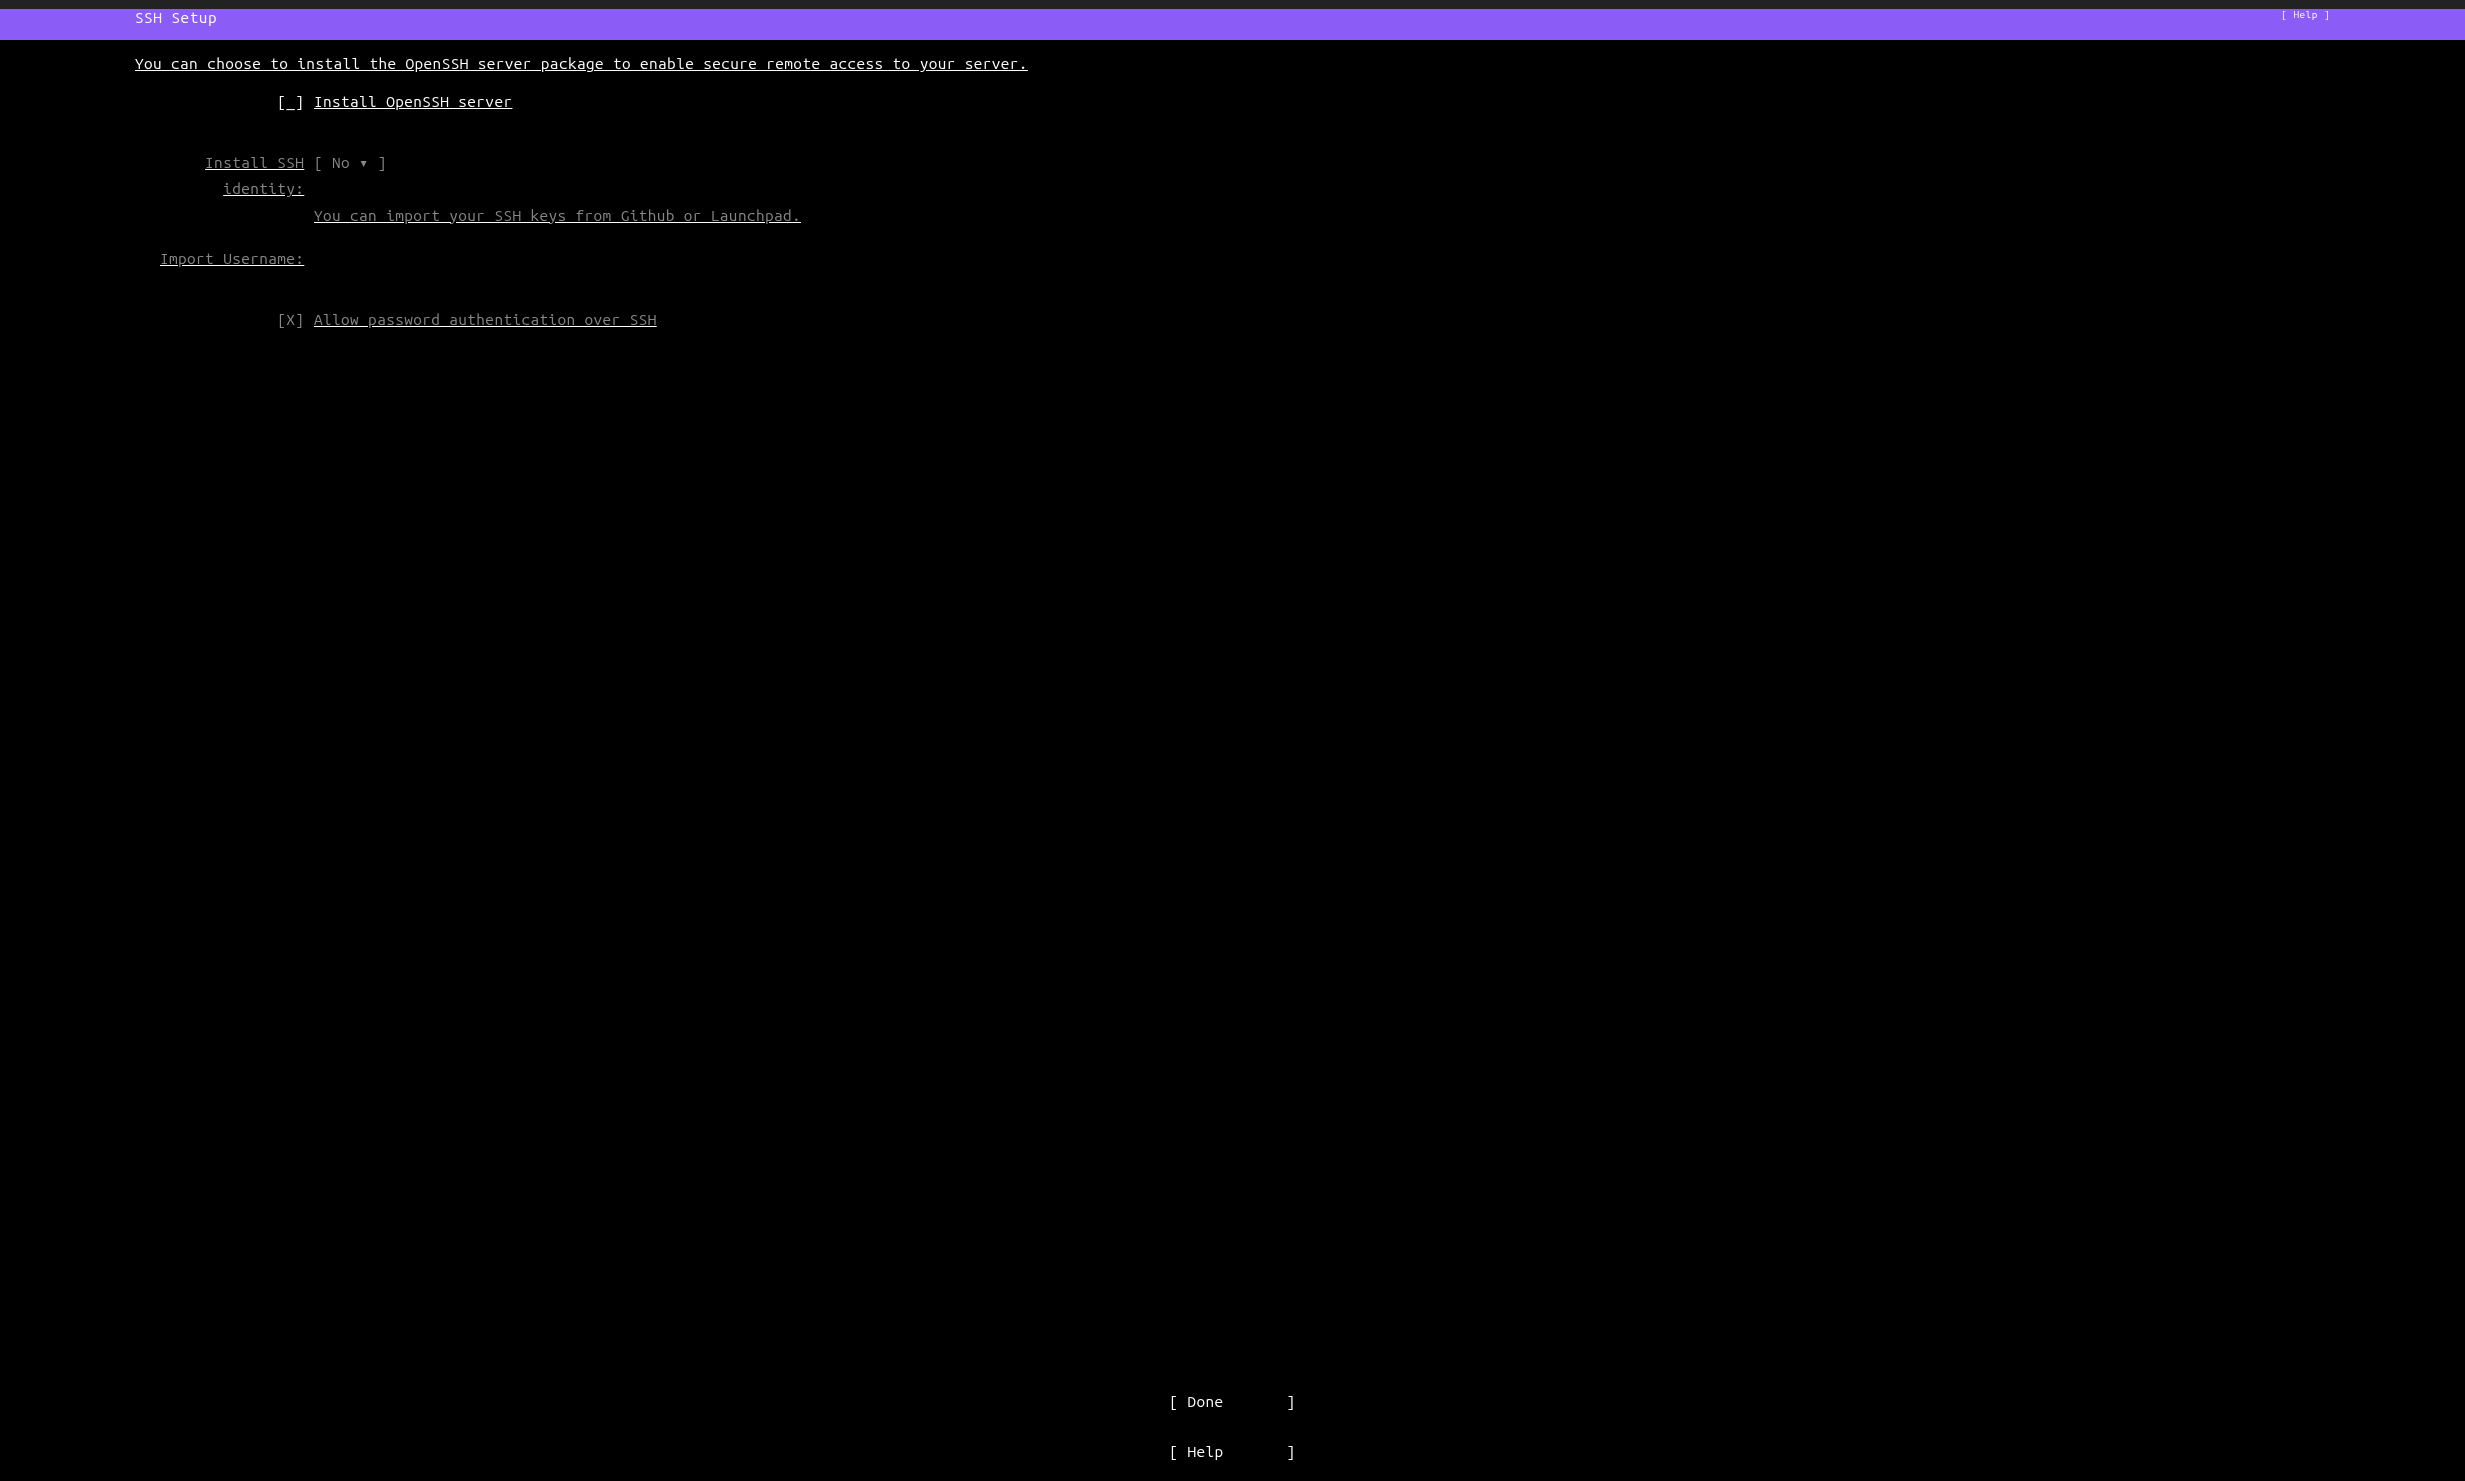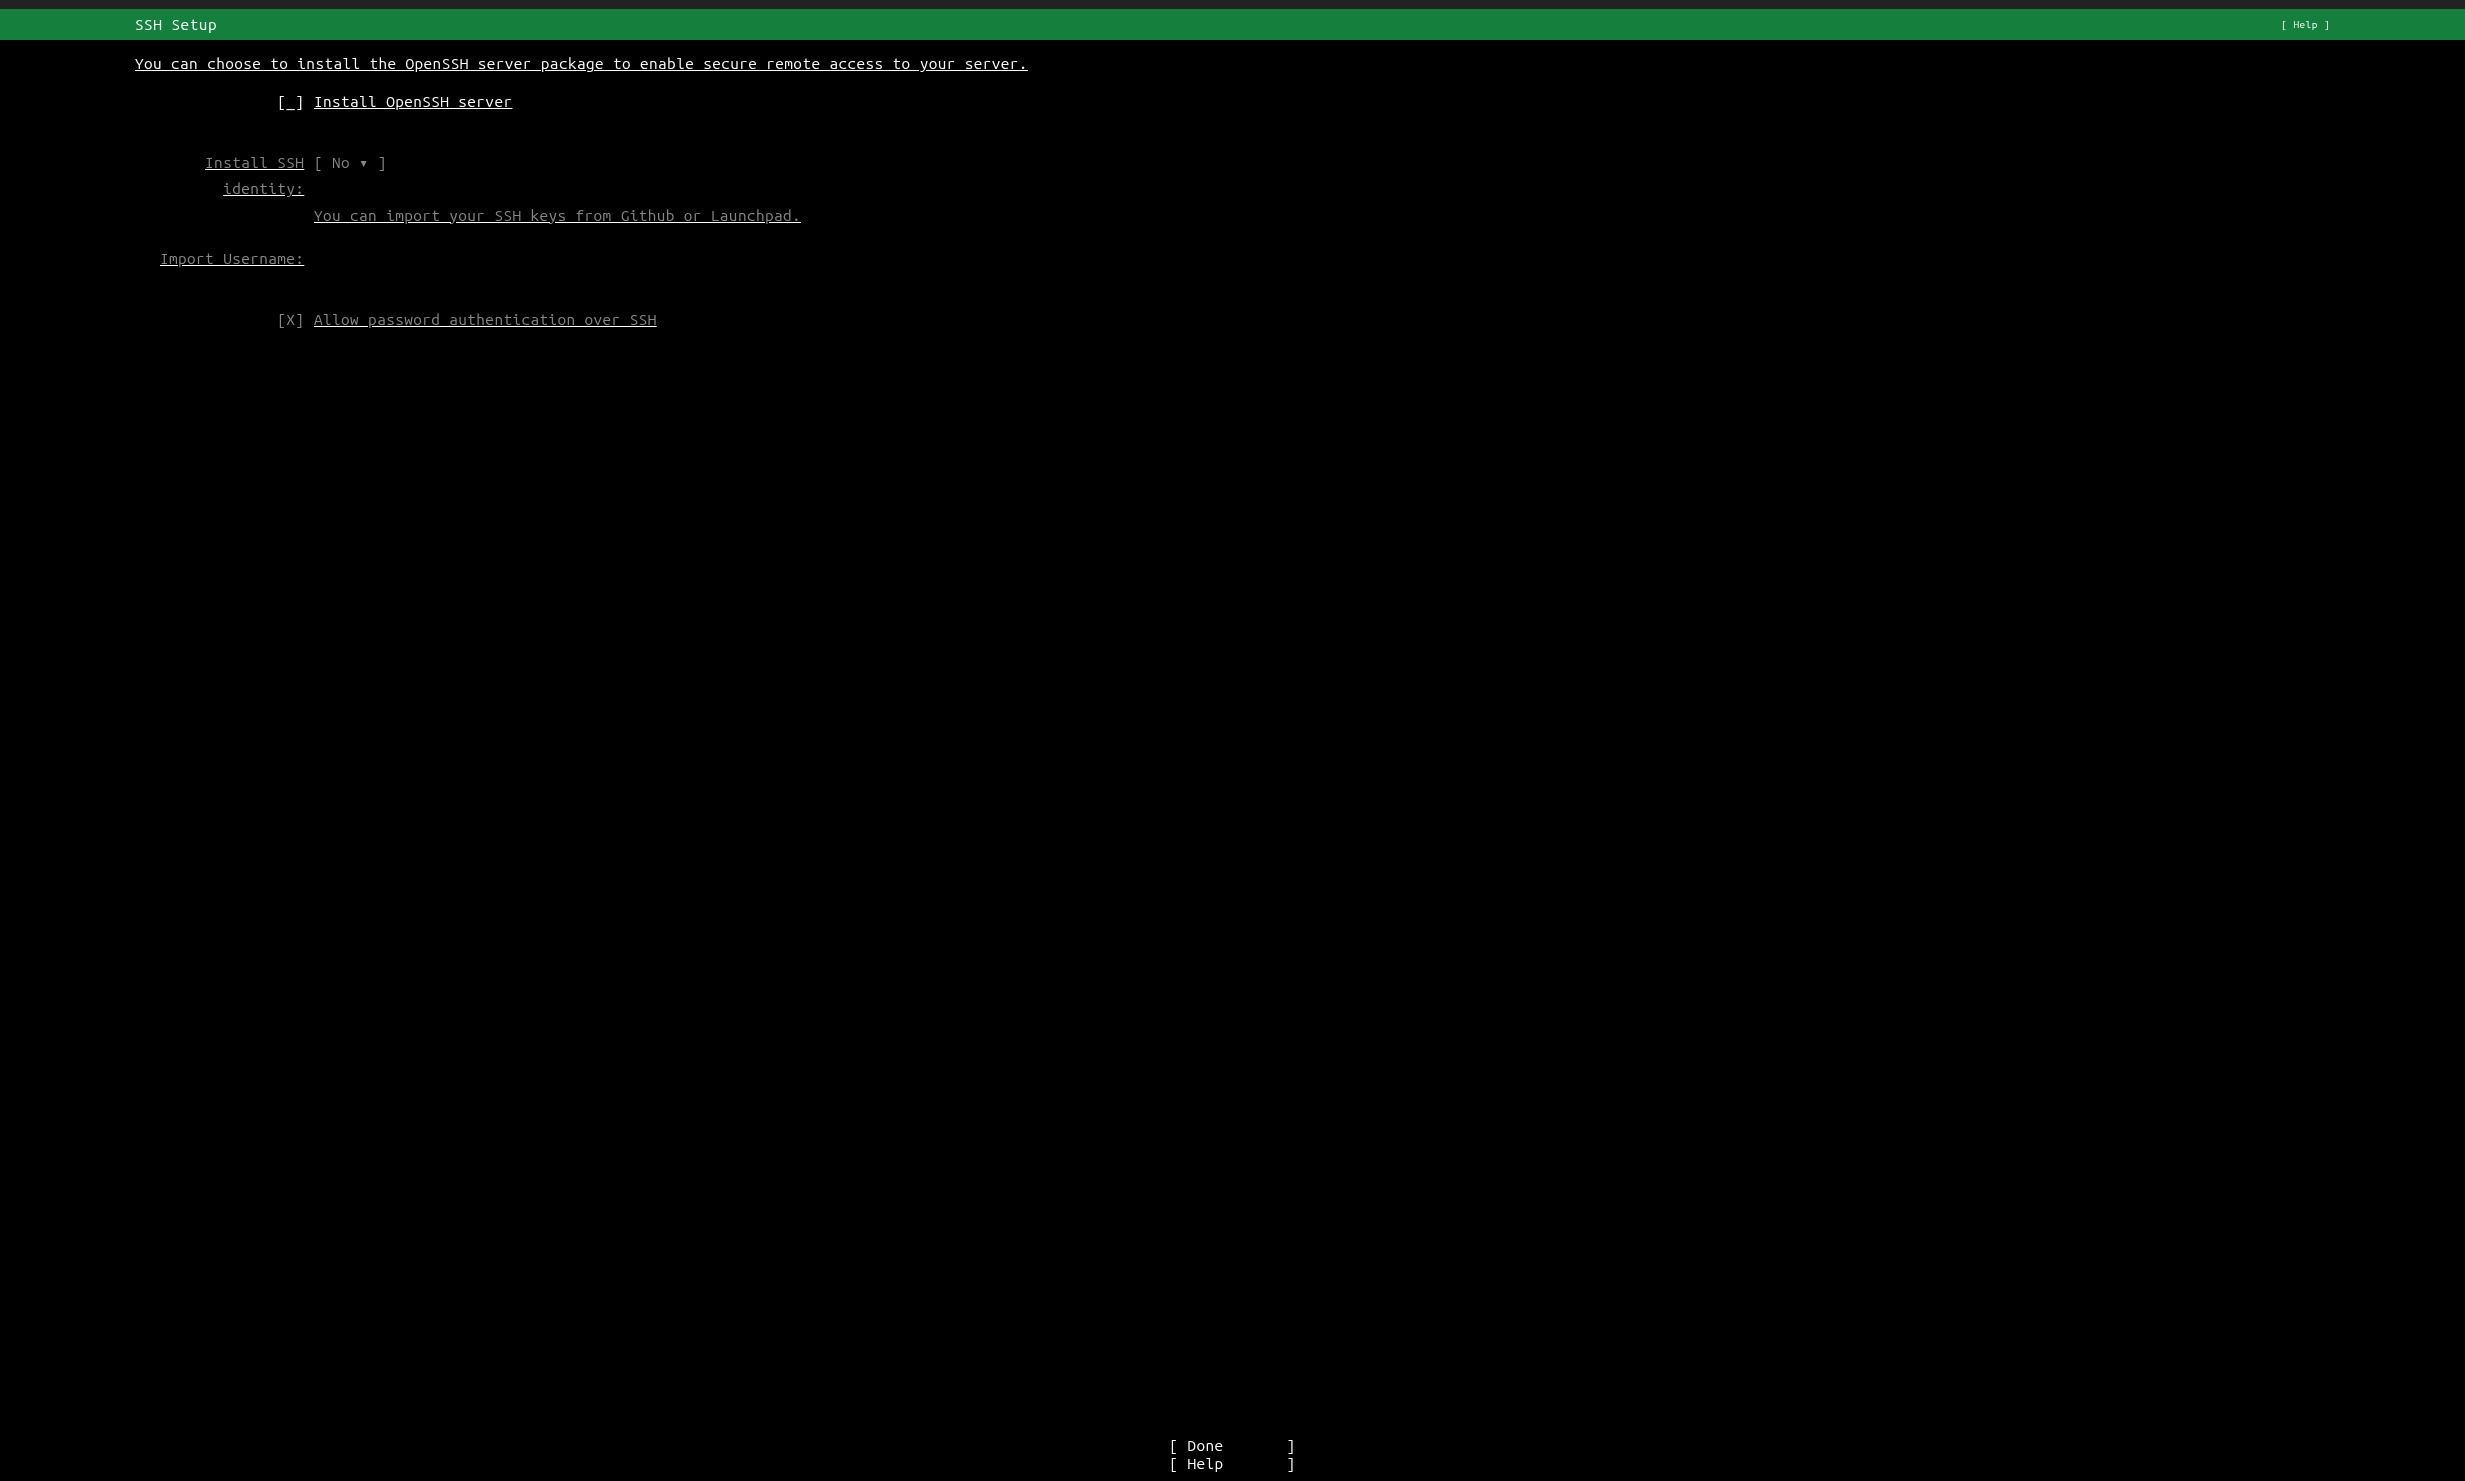--- a/index.html
+++ b/index.html
@@ -14,25 +14,24 @@
       font-size: 15.4px;
       width: 100%;
       height: 100vh;
       overflow: hidden;
     }
     .top-strip {
       height: 8.7px;
       background: #222;
     }
     .header {
-      background: #15803d;
+      background: #8b5cf6;
       color: #fff;
       height: 31px;
       display: flex;
-      align-items: center;
       justify-content: space-between;
       padding: 0 135px;
     }
     .header-title {
       font-size: 15.4px;
       letter-spacing: 0.5px;
     }
     .header-help {
       font-size: 10px;
       letter-spacing: 0.5px;
@@ -83,26 +82,27 @@
       display: block;
     }
     .spacer {
       height: 35px;
     }
     .spacer-small {
       height: 17.4px;
     }
     .footer {
       position: absolute;
-      bottom: 7px;
+      bottom: 19px;
       left: 0;
       right: 0;
       display: flex;
       flex-direction: column;
       align-items: center;
+      gap: 32px;
     }
     .footer-button {
       display: block;
       cursor: pointer;
       letter-spacing: 0.4px;
       line-height: 1.2;
       white-space: pre;
     }
   </style>
 </head>

